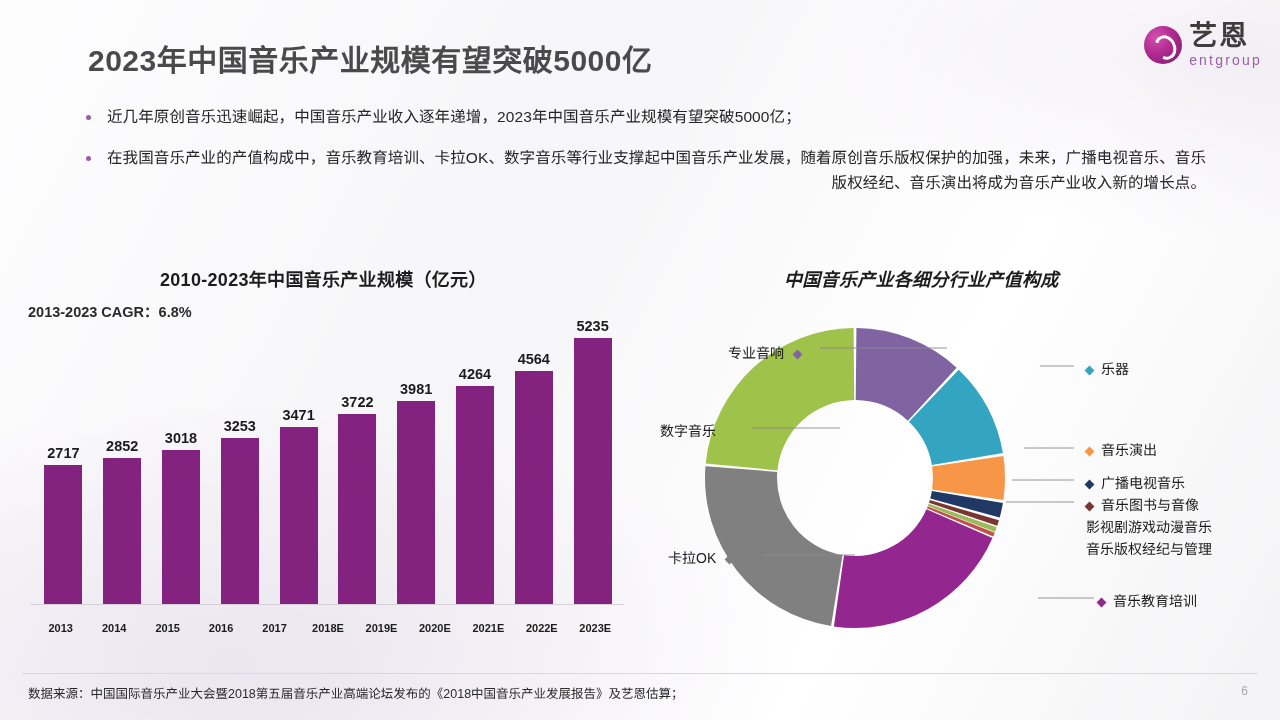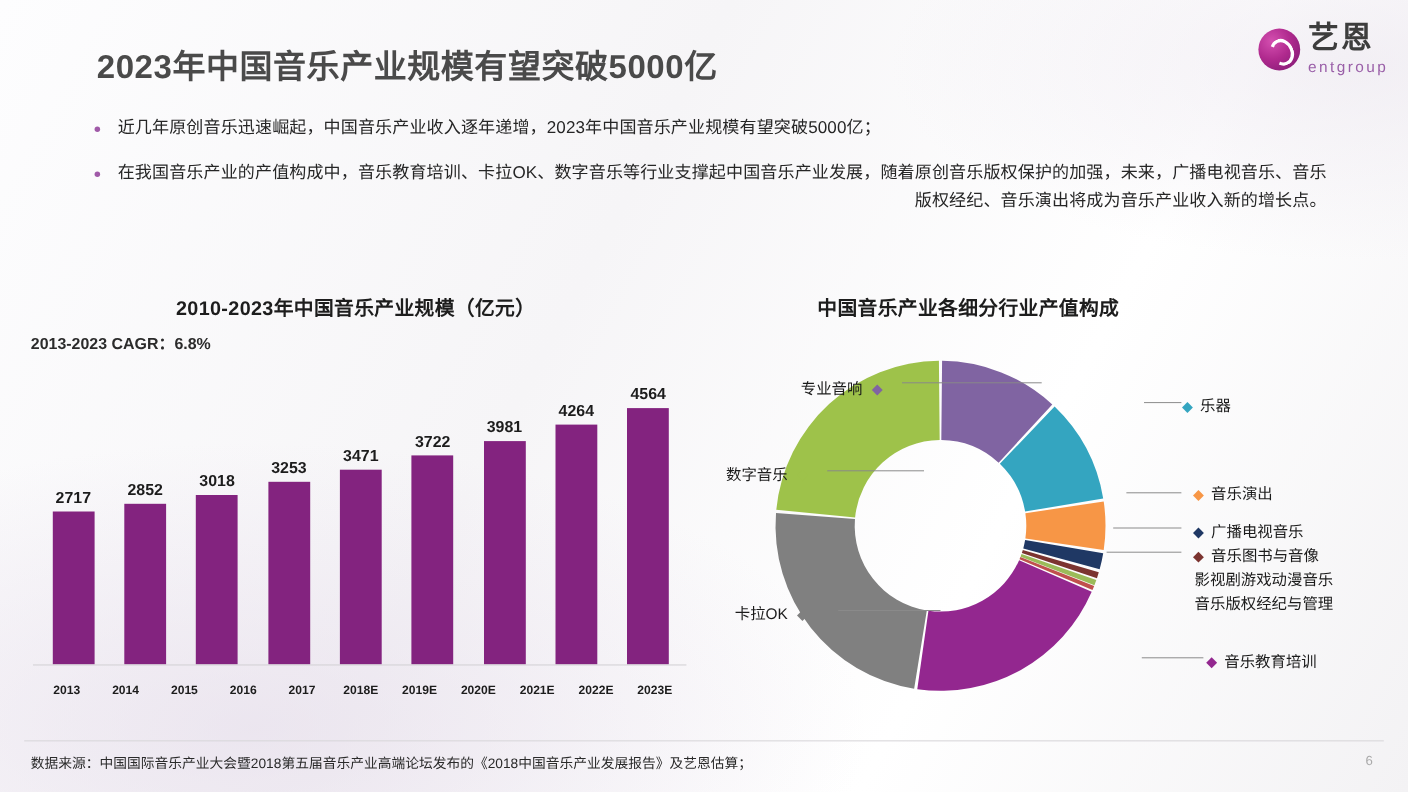--- a/index.html
+++ b/index.html
@@ -58,21 +58,21 @@
     font-size: 15.5px; color: #262626; line-height: 1.62;
     letter-spacing: 0.1px;
   }
 
   
   .chart-title {
     position: absolute; font-size: 18px; font-weight: bold;
     color: #1d1d1d; white-space: nowrap; letter-spacing: 0.3px;
   }
   #bar-title { left: 160px; top: 265px; }
-  #donut-title { left: 743px; top: 265px; }
+  #donut-title { left: 784px; top: 265px; font-style: italic; }
 
   
   .bar-chart { position: absolute; left: 26px; top: 300px; width: 600px; height: 340px; font-weight: bold; }
   .cagr {
     position: absolute; left: 2px; top: 0;
     font-size: 14.5px; color: #2b2b2b; white-space: nowrap;
   }
   .bars {
     position: absolute; left: 8px; bottom: 36px; right: 4px; top: 18px;
     display: flex; align-items: flex-end; justify-content: space-between;
@@ -178,20 +178,24 @@
           <div class="bar-val">3981</div>
           <div class="bar-rect" style="height: 203px; background: rgb(131, 35, 127);"></div>
         </div>
         <div class="bar-col">
           <div class="bar-val">4264</div>
           <div class="bar-rect" style="height: 218px; background: rgb(131, 35, 127);"></div>
         </div>
         <div class="bar-col">
           <div class="bar-val">4564</div>
           <div class="bar-rect" style="height: 233px; background: rgb(131, 35, 127);"></div>
+        </div>
+        <div class="bar-col">
+          <div class="bar-val">5235</div>
+          <div class="bar-rect" style="height: 267px; background: rgb(131, 35, 127);"></div>
         </div>
       </div>
     <div class="axis-line"></div>
     <div class="x-labels" id="x-labels">
         <div class="x-lab">2013</div>
         <div class="x-lab">2014</div>
         <div class="x-lab">2015</div>
         <div class="x-lab">2016</div>
         <div class="x-lab">2017</div>
         <div class="x-lab">2018E</div>
@@ -221,21 +225,21 @@
         <line x1="400" y1="66" x2="434" y2="66" stroke="#8a8a8a" stroke-width="0.9"></line>
         <line x1="384" y1="148" x2="434" y2="148" stroke="#8a8a8a" stroke-width="0.9"></line>
         <line x1="372" y1="180" x2="434" y2="180" stroke="#8a8a8a" stroke-width="0.9"></line>
         <line x1="366" y1="202" x2="434" y2="202" stroke="#8a8a8a" stroke-width="0.9"></line>
         <line x1="398" y1="298" x2="454" y2="298" stroke="#8a8a8a" stroke-width="0.9"></line>
       </svg>
     <div id="pie-labels">
         <div class="pie-label" style="left: 88px; top: 44px;"><span>专业音响</span><span style="display: inline-block; width: 7px; height: 7px; background: rgb(128, 100, 162); transform: rotate(45deg); margin-left: 10px; vertical-align: middle;"></span></div>
         <div class="pie-label" style="left: 20px; top: 122px;"><span>数字音乐</span><span style="display: inline-block; width: 7px; height: 7px; background: rgb(158, 194, 74); transform: rotate(45deg); margin-left: 10px; vertical-align: middle;"></span></div>
         <div class="pie-label" style="left: 28px; top: 249px;"><span>卡拉OK</span><span style="display: inline-block; width: 7px; height: 7px; background: rgb(128, 128, 128); transform: rotate(45deg); margin-left: 10px; vertical-align: middle;"></span></div>
-        <div class="pie-label" style="left: 436px; top: 60px;"><span style="display: inline-block; width: 7px; height: 7px; background: rgb(52, 165, 192); transform: rotate(45deg); margin-right: 8px; vertical-align: middle;"></span><span>乐器</span></div>
+        <div class="pie-label" style="left: 446px; top: 60px;"><span style="display: inline-block; width: 7px; height: 7px; background: rgb(52, 165, 192); transform: rotate(45deg); margin-right: 8px; vertical-align: middle;"></span><span>乐器</span></div>
         <div class="pie-label" style="left: 446px; top: 142px; font-family: Liberation Serif, serif;"><span style="display: inline-block; width: 7px; height: 7px; background: rgb(247, 150, 70); transform: rotate(45deg); margin-right: 8px; vertical-align: middle;"></span><span>音乐演出</span></div>
         <div class="pie-label" style="left: 446px; top: 174px;"><span style="display: inline-block; width: 7px; height: 7px; background: rgb(31, 56, 100); transform: rotate(45deg); margin-right: 8px; vertical-align: middle;"></span><span>广播电视音乐</span></div>
         <div class="pie-label" style="left: 446px; top: 196px;"><span style="display: inline-block; width: 7px; height: 7px; background: rgb(123, 52, 48); transform: rotate(45deg); margin-right: 8px; vertical-align: middle;"></span><span>音乐图书与音像</span></div>
         <div class="pie-label" style="left: 446px; top: 218px;"><span>影视剧游戏动漫音乐</span></div>
         <div class="pie-label" style="left: 446px; top: 240px;"><span>音乐版权经纪与管理</span></div>
         <div class="pie-label" style="left: 458px; top: 292px;"><span style="display: inline-block; width: 7px; height: 7px; background: rgb(147, 39, 143); transform: rotate(45deg); margin-right: 8px; vertical-align: middle;"></span><span>音乐教育培训</span></div>
       </div>
   </div>
 
   <div class="footer-rule"></div>

